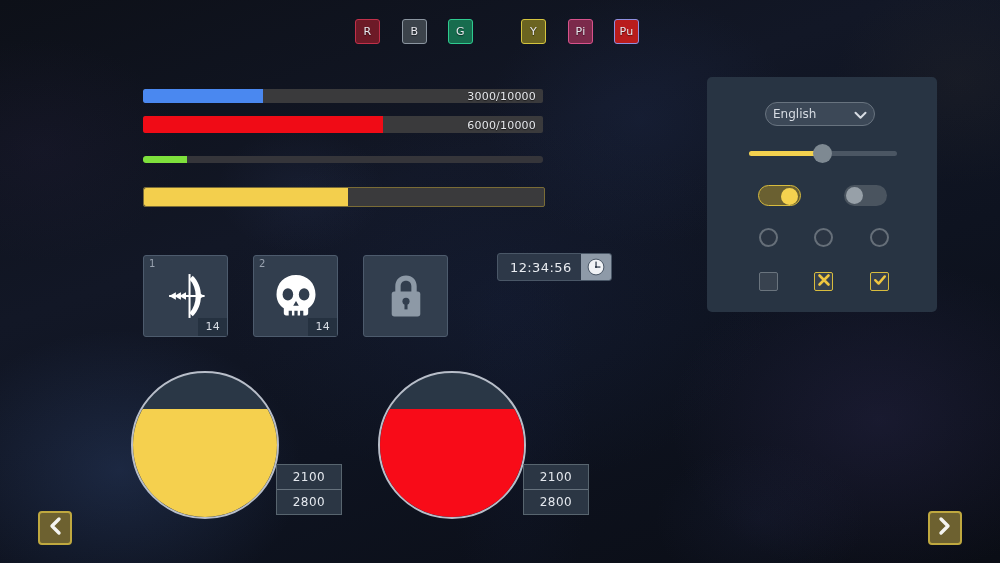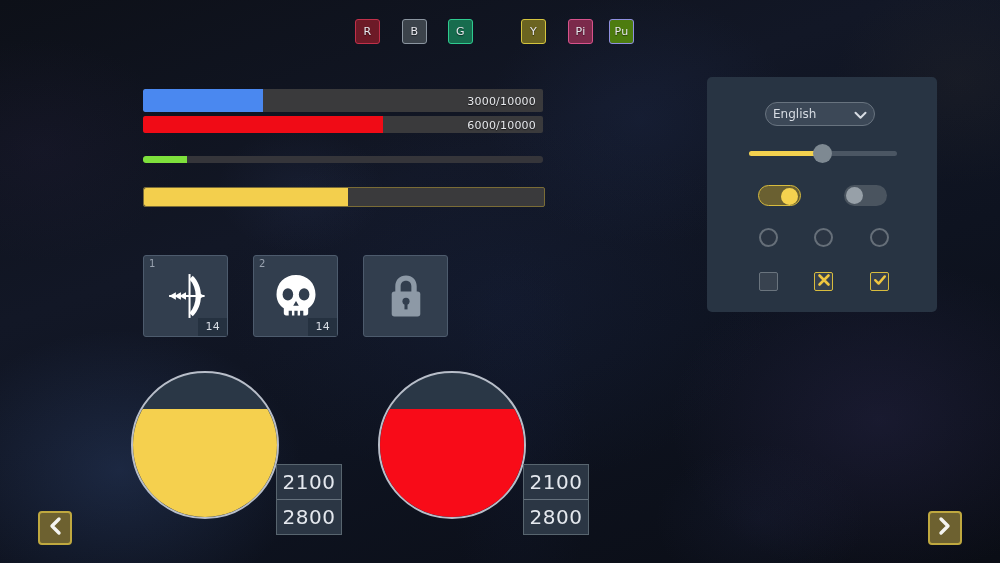--- a/index.html
+++ b/index.html
@@ -52,21 +52,21 @@
   .pbar {
     position:relative; width:100%; height:100%;
     background:#3a3a3c; border-radius:2px; overflow:hidden;
   }
   .pbar-fill { position:absolute; left:0; top:0; bottom:0; border-radius:2px 0 0 2px; }
   .pbar-label {
     position:absolute; right:7px; top:50%; transform:translateY(-50%);
     font-size:11px; color:#e6e8ec; letter-spacing:.2px;
     text-shadow:0 1px 1px rgba(0,0,0,.6);
   }
-  #bar-blue-wrap  { left:143px; top:89px;  width:400px; height:23px; }
+  #bar-blue-wrap  { left:143px; top:89px;  width:400px; height:14px; }
   #bar-red-wrap   { left:143px; top:116px; width:400px; height:17px; }
   #bar-green-wrap { left:143px; top:156px; width:400px; height:7px; }
   #bar-green-wrap .pbar { background:#35353a; border-radius:3px; }
   #bar-load-wrap  { left:143px; top:187px; width:402px; height:20px; }
   #bar-load-wrap .pbar {
     background:#3a3a3c; border:1px solid #7a6c36; border-radius:2px;
   }
   #loading-text {
     position:absolute; left:143px; top:212px; width:402px;
     text-align:center; font-size:12.5px; color:#c4c8d0; letter-spacing:.6px;
@@ -117,21 +117,21 @@
     overflow:hidden;
   }
   .gauge-fill { position:absolute; left:0; right:0; bottom:0; }
   .gauge-box {
     position:absolute;
     background:#2b3644; border:1px solid #58656f;
     width:66px;
     text-align:center;
   }
   .gauge-box .gv {
-    font-size:20px; color:#e4e8ee; padding:5px 0 5px; letter-spacing:.5px;
+    font-size:12px; color:#e4e8ee; padding:5px 0 5px; letter-spacing:.5px;
   }
   .gauge-box .gv.top { border-bottom:1px solid #66727d; }
 
   #gauge1 { left:131px; top:371px; width:148px; height:148px; }
   #gauge1-box { left:276px; top:464px; }
   #gauge2 { left:378px; top:371px; width:148px; height:148px; }
   #gauge2-box { left:523px; top:464px; }
 
   
   .nav-arrow {
@@ -220,21 +220,21 @@
       </div>
       <div class="badge" style="background: rgb(23, 108, 78); border-color: rgb(46, 203, 143); margin-left: 21px;">
         <span>G</span>
       </div>
       <div class="badge" style="background: rgb(107, 100, 32); border-color: rgb(212, 196, 62); margin-left: 48px;">
         <span>Y</span>
       </div>
       <div class="badge" style="background: rgb(123, 42, 75); border-color: rgb(216, 82, 140); margin-left: 22px;">
         <span>Pi</span>
       </div>
-      <div class="badge" style="background: #4d7c0f; border-color: rgb(143, 143, 224); margin-left: 16px;">
+      <div class="badge" style="background: #b91c1c; border-color: rgb(143, 143, 224); margin-left: 21px;">
         <span>Pu</span>
       </div>
     </div>
 
   <div class="pbar-wrap" id="bar-blue-wrap">
     <div class="pbar">
       <div class="pbar-fill" id="bar-blue-fill" style="width: 30%; background: rgb(74, 136, 240);"></div>
       <div class="pbar-label">3000/10000</div>
     </div>
   </div>
@@ -295,20 +295,31 @@
           <path d="M13 24 L13 17 C13 10 18 5 25 5 C32 5 37 10 37 17 L37 24 L31 24 L31 17 C31 13.5 28.5 11 25 11 C21.5 11 19 13.5 19 17 L19 24 Z" fill="#8d99a6"></path>
           <rect x="9" y="23" width="32" height="28" rx="3" fill="#8d99a6"></rect>
           <circle cx="25" cy="34" r="4" fill="#323e4e"></circle>
           <rect x="23.3" y="34" width="3.4" height="9" fill="#323e4e"></rect>
         </svg>
       </span>
     </div>
 
   </div>
 
+  <div class="chip" id="chip-time">
+    <div class="chip-val">12:34:56</div>
+    <div class="chip-icon">
+      <svg width="20" height="20" viewBox="0 0 24 24">
+        <circle cx="12" cy="12" r="9.5" fill="#f0f2f5" stroke="#4a5767" stroke-width="1.2"></circle>
+        <rect x="11.3" y="5.5" width="1.5" height="7" fill="#2d3848"></rect>
+        <rect x="11.3" y="11.3" width="6" height="1.5" fill="#2d3848"></rect>
+        <circle cx="12" cy="12" r="1.3" fill="#2d3848"></circle>
+      </svg>
+    </div>
+  </div>
 
 
   <div class="gauge" id="gauge1" style="background: rgb(42, 55, 70);">
     <div class="gauge-fill" id="gauge1-fill" style="height: 75%; background: rgb(245, 208, 78);"></div>
   </div>
   <div class="gauge-box" id="gauge1-box">
     <div class="gv top">2100</div>
     <div class="gv">2800</div>
   </div>
 

